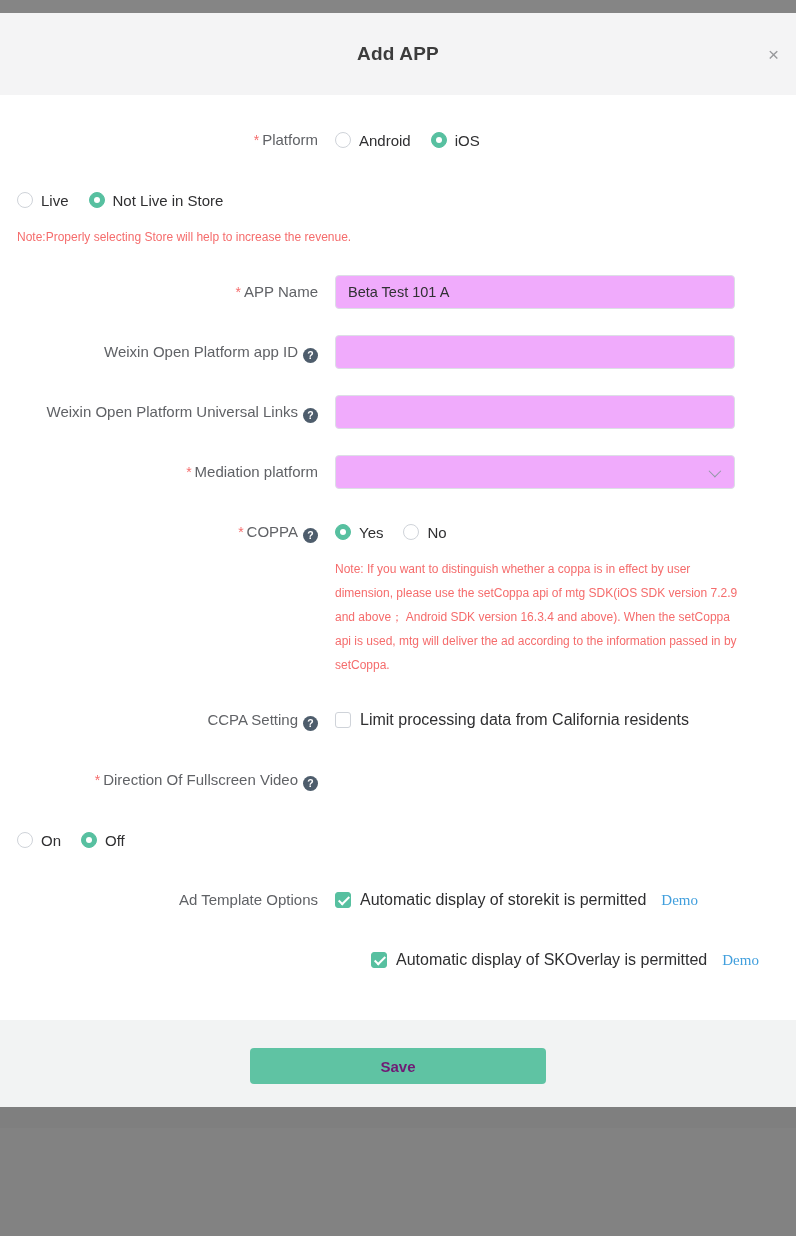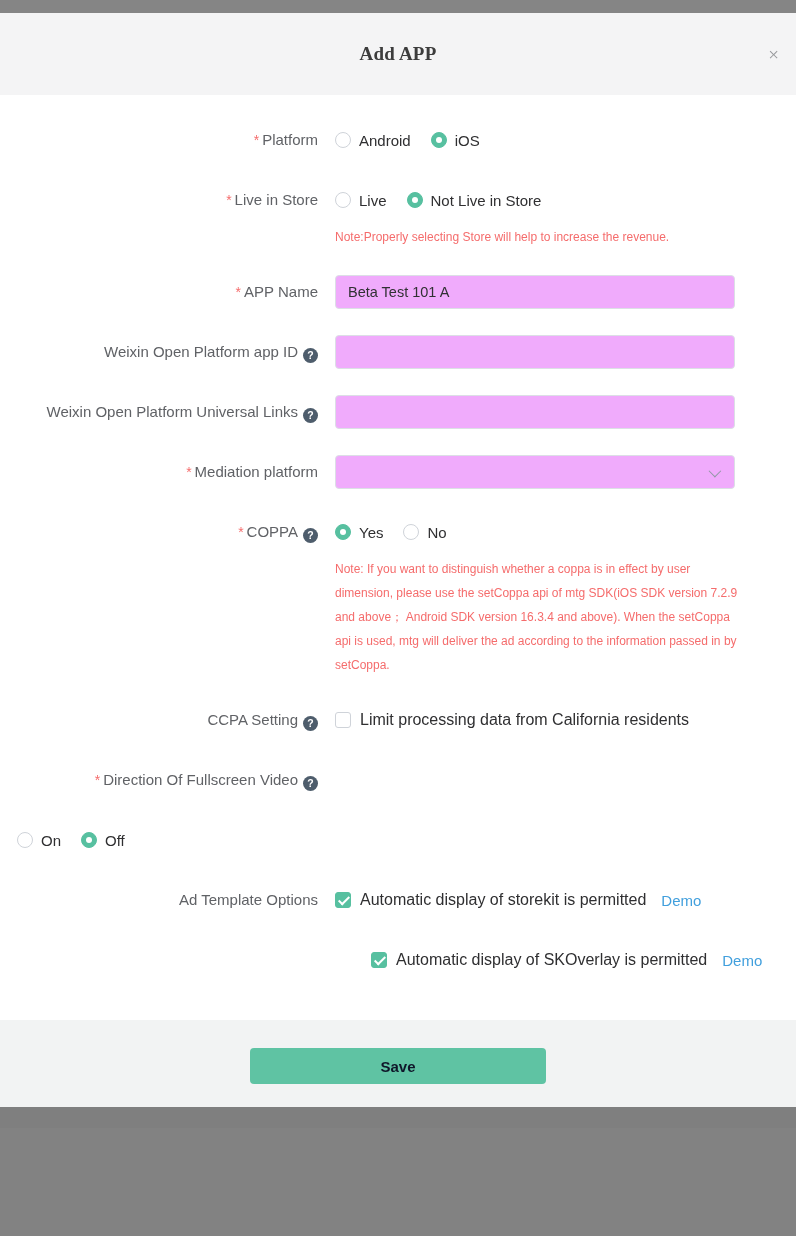--- a/index.html
+++ b/index.html
@@ -14,21 +14,20 @@
   .modal { background: #fff; }
 
   
   .modal-header {
     height: 82px;
     background: #f4f4f5;
     position: relative;
     display: flex;
     align-items: center;
     justify-content: center;
-    font-family: Liberation Serif, serif;
   }
   .modal-title { font-size: 19px; font-weight: 600; color: #3c3c3c; letter-spacing: .2px; }
   .modal-close {
     position: absolute;
     right: 17px; top: 50%;
     transform: translateY(-50%);
     font-size: 19px;
     color: #98999c;
     cursor: pointer;
     line-height: 1;
@@ -129,21 +128,21 @@
     content: "";
     position: absolute;
     left: 5px; top: 1px;
     width: 4px; height: 9px;
     border-right: 2px solid #fff;
     border-bottom: 2px solid #fff;
     transform: rotate(45deg);
   }
   .checkbox-text { margin-left: 9px; font-size: 16px; color: #2f2f31; }
 
-  .demo-link { color: #419fdd; font-size: 15px; margin-left: 15px; text-decoration: none; cursor: pointer; }
+  .demo-link { color: #419fdd; font-size: 15px; margin-left: 15px; text-decoration: none; cursor: pointer; font-family: Liberation Serif, serif; }
 
   .note {
     width: 404px;
     margin-top: 8px;
     color: #f56c6c;
     font-size: 12px;
     line-height: 24px;
   }
 
   
@@ -152,21 +151,21 @@
     height: 87px;
     display: flex;
     justify-content: center;
     padding-top: 28px;
   }
   .save-btn {
     width: 296px; height: 36px;
     background: #5fc3a3;
     border: none;
     border-radius: 4px;
-    color: #0f172a;
+    color: #701a75;
     font-size: 15px;
     font-weight: 600;
     font-family: inherit;
     cursor: pointer;
   }
 </style>
 </head>
 <body>
 
 <div class="backdrop-bar-top"></div>
@@ -190,21 +189,20 @@
           </label>
           <label class="radio">
             <span class="radio-dot checked"></span>
             <span class="radio-text">iOS</span>
           </label>
         </div>
       </div>
     </div>
 
     <div class="form-row">
-      <div class="row-label"><span class="asterisk">*</span><span>Live in Store</span></div>
       <div class="row-control">
         <div class="control-line">
           <label class="radio">
             <span class="radio-dot"></span>
             <span class="radio-text">Live</span>
           </label>
           <label class="radio">
             <span class="radio-dot checked"></span>
             <span class="radio-text">Not Live in Store</span>
           </label>

